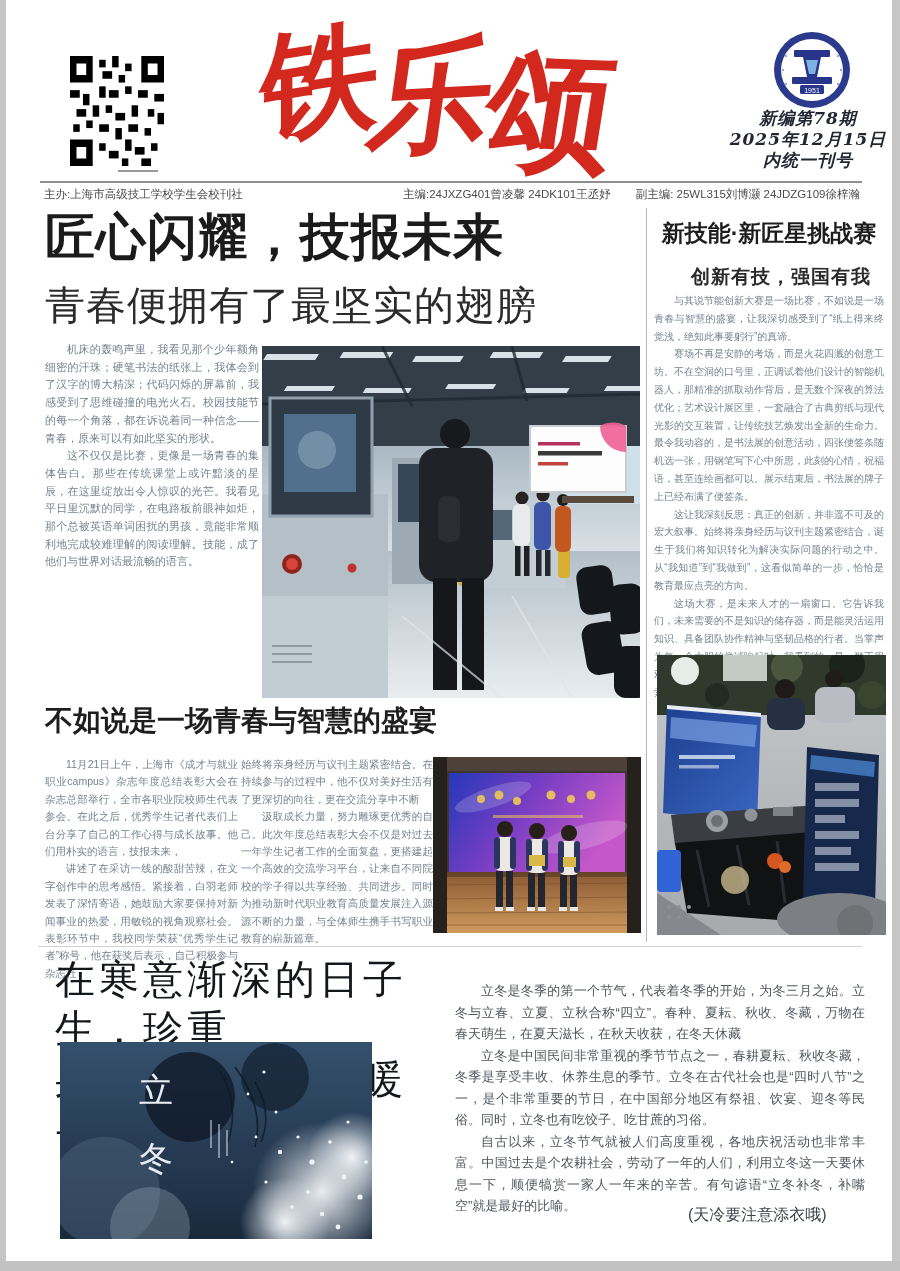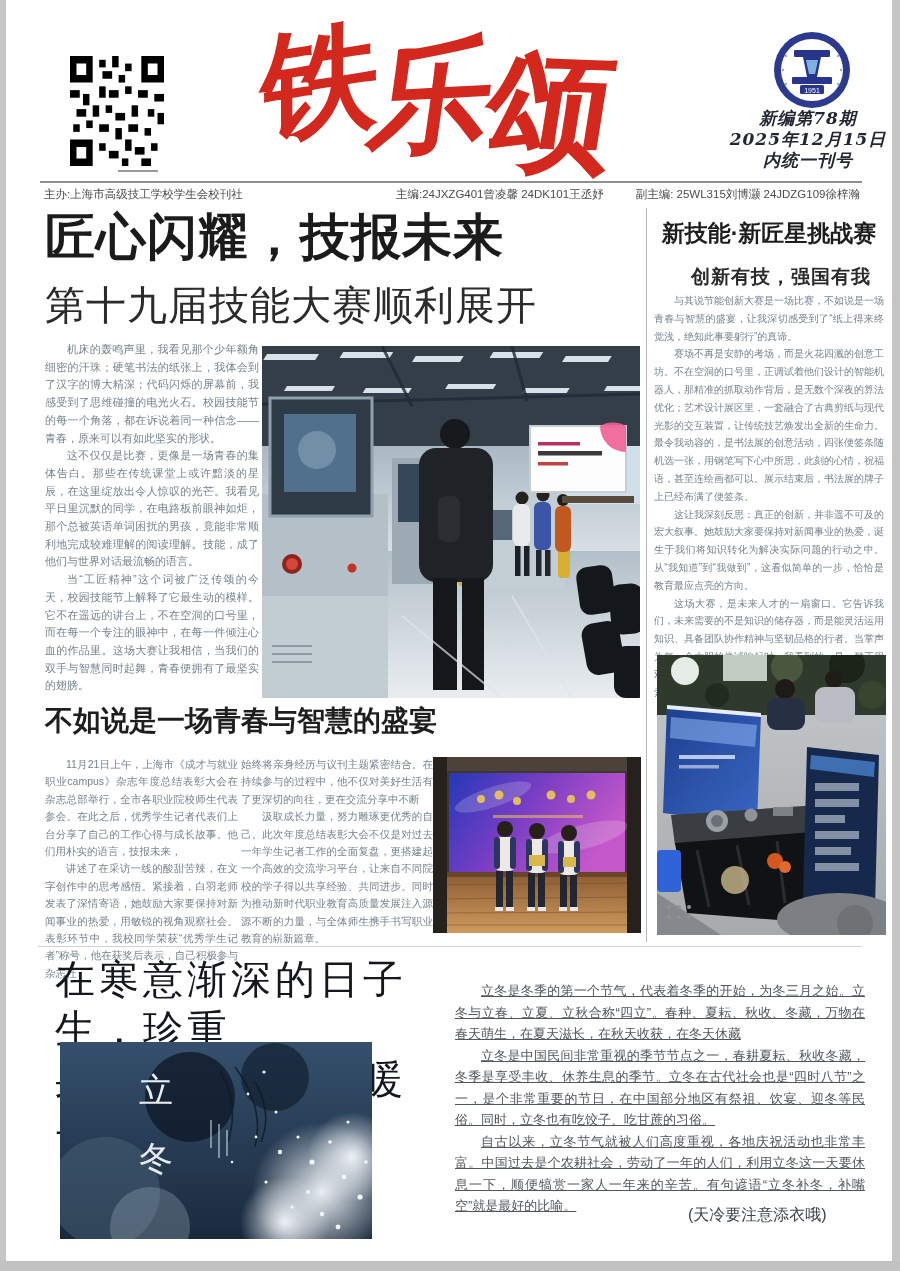--- a/index.html
+++ b/index.html
@@ -21,21 +21,21 @@
   .tch1{font-size:118px;transform:rotate(-9deg) skewX(-9deg);}
   .tch2{font-size:122px;transform:rotate(-3deg) skewX(-11deg) translateY(12px);margin-left:-6px;}
   .tch3{font-size:128px;transform:rotate(2deg) skewX(-7deg) translateY(26px);margin-left:-4px;}
   .emblem{position:absolute;left:772px;top:30px;width:80px;height:80px;}
   .issue-block{position:absolute;left:728px;top:108px;width:160px;text-align:center;
         font-family:"DejaVu Serif",serif;font-style:italic;font-weight:bold;
         font-size:17px;line-height:21px;color:#232633;letter-spacing:1px;}
   .mast-rule{position:absolute;left:40px;top:181px;width:822px;height:0;border-top:2px solid #8f8f8f;}
   .mast-row{position:absolute;left:44px;top:187px;width:816px;display:flex;justify-content:space-between;
         font-size:11.5px;color:#4c4c4c;}
-  .mast-row .editors{display:flex;gap:32px;}
+  .mast-row .editors{display:flex;gap:25px;}
 
   
   .vdiv{position:absolute;left:646px;top:208px;width:1px;height:734px;background:#b7b7b7;}
   .hdiv{position:absolute;left:38px;top:946px;width:824px;height:1px;background:#d2d2d2;}
 
   
   .main-headline{position:absolute;left:45px;top:204px;font-size:50px;font-weight:800;
         color:#1b1b1b;letter-spacing:1px;}
   .main-subheadline{position:absolute;left:45px;top:278px;font-size:40px;font-weight:500;
         color:#2b2b2b;letter-spacing:1px;}
@@ -62,21 +62,21 @@
         line-height:17.4px;color:#76828f;}
   .mid-col2 p:first-child{text-indent:0;}
   .ph-stage{left:433px;top:757px;width:208px;height:176px;}
 
   
   .winter-headline{position:absolute;left:55px;top:954px;width:430px;
         font-family:"DejaVu Serif",serif;font-size:40px;line-height:50px;
         letter-spacing:4px;color:#14171c;}
   .ph-winter{left:60px;top:1042px;width:312px;height:197px;}
   .winter-body{position:absolute;left:455px;top:980px;width:410px;font-size:13px;
-        line-height:21.5px;color:#51565d;text-decoration:underline;}
+        line-height:21.5px;color:#51565d;}
   .winter-body p{margin:0;text-indent:2em;text-align:justify;}
   .winter-note{position:absolute;left:688px;top:1205px;font-size:16px;color:#3e434a;}
 </style>
 </head>
 <body>
 
 <div class="page">
   <div class="edge l"></div>
   <div class="edge r"></div>
   <div class="edge b"></div>
@@ -166,25 +166,24 @@
     <span class="editors">
       <span>主编:24JXZG401曾凌馨 24DK101王丞妤</span>
       <span>副主编: 25WL315刘博灏 24JDZG109徐梓瀚</span>
     </span>
   </div>
 
   <div class="vdiv"></div>
   <div class="hdiv"></div>
 
   <h1 class="main-headline" style="margin:0;">匠心闪耀，技报未来</h1>
-  <h2 class="main-subheadline" style="margin:0;">第十九届技能大赛顺利展开</h2>
+  <h2 class="main-subheadline" style="margin:0;">青春便拥有了最坚实的翅膀</h2>
   <div class="main-body body-col">
       <p>机床的轰鸣声里，我看见那个少年额角细密的汗珠；硬笔书法的纸张上，我体会到了汉字的博大精深；代码闪烁的屏幕前，我感受到了思维碰撞的电光火石。校园技能节的每一个角落，都在诉说着同一种信念——青春，原来可以有如此坚实的形状。</p>
       <p>这不仅仅是比赛，更像是一场青春的集体告白。那些在传统课堂上或许黯淡的星辰，在这里绽放出令人惊叹的光芒。我看见平日里沉默的同学，在电路板前眼神如炬，那个总被英语单词困扰的男孩，竟能非常顺利地完成较难理解的阅读理解。技能，成了他们与世界对话最流畅的语言。</p>
-      <p>当“工匠精神”这个词被广泛传颂的今天，校园技能节上解释了它最生动的模样。它不在遥远的讲台上，不在空洞的口号里，而在每一个专注的眼神中，在每一件倾注心血的作品里。这场大赛让我相信，当我们的双手与智慧同时起舞，青春便拥有了最坚实的翅膀。</p>
     </div>
 
   <div class="photo ph-main">
     <svg width="378" height="352" viewBox="0 0 378 352">
       <defs>
         <linearGradient id="wallg" x1="0" y1="0" x2="0" y2="1">
           <stop offset="0" stop-color="#a9b8c3"></stop>
             <stop offset="1" stop-color="#d8e0e5"></stop>
         </linearGradient>
         <linearGradient id="floorg" x1="0" y1="0" x2="0" y2="1">
@@ -273,21 +272,21 @@
           <line x1="250" y1="250" x2="310" y2="352"></line>
       </g>
     </svg>
   </div>
 
   <h2 class="right-headline" style="margin:0;">新技能·新匠星挑战赛</h2>
   <h3 class="right-subheadline" style="margin:12px;">创新有技，强国有我</h3>
   <div class="right-body body-col">
       <p>与其说节能创新大赛是一场比赛，不如说是一场青春与智慧的盛宴，让我深切感受到了“纸上得来终觉浅，绝知此事要躬行”的真谛。</p>
       <p>赛场不再是安静的考场，而是火花四溅的创意工坊。不在空洞的口号里，正调试着他们设计的智能机器人，那精准的抓取动作背后，是无数个深夜的算法优化；艺术设计展区里，一套融合了古典剪纸与现代光影的交互装置，让传统技艺焕发出全新的生命力。最令我动容的，是书法展的创意活动，四张便签条随机选一张，用钢笔写下心中所思，此刻的心情，祝福语，甚至连绘画都可以。展示结束后，书法展的牌子上已经布满了便签条。</p>
-      <p>这让我深刻反思：真正的创新，并非遥不可及的宏大叙事。她鼓励大家要保持对新闻事业的热爱，诞生于我们将知识转化为解决实际问题的行动之中。从“我知道”到“我做到”，这看似简单的一步，恰恰是教育最应点亮的方向。</p>
+      <p>这让我深刻反思：真正的创新，并非遥不可及的宏大叙事。始终将亲身经历与议刊主题紧密结合，诞生于我们将知识转化为解决实际问题的行动之中。从“我知道”到“我做到”，这看似简单的一步，恰恰是教育最应点亮的方向。</p>
       <p>这场大赛，是未来人才的一扇窗口。它告诉我们，未来需要的不是知识的储存器，而是能灵活运用知识、具备团队协作精神与坚韧品格的行者。当掌声为每一个大胆的尝试响起时，我看到的，是一群正用双手创造未来的青年。他们今日在校园里的点滴探索，或许就是明日改变世界的星星之火</p>
     </div>
 
   <div class="photo ph-right">
     <svg width="229" height="280" viewBox="0 0 229 280">
       <defs>
         <linearGradient id="paveg" x1="0" y1="0" x2="0" y2="1">
           <stop offset="0" stop-color="#c6c9cc"></stop>
             <stop offset="1" stop-color="#a7aaad"></stop>
         </linearGradient>

